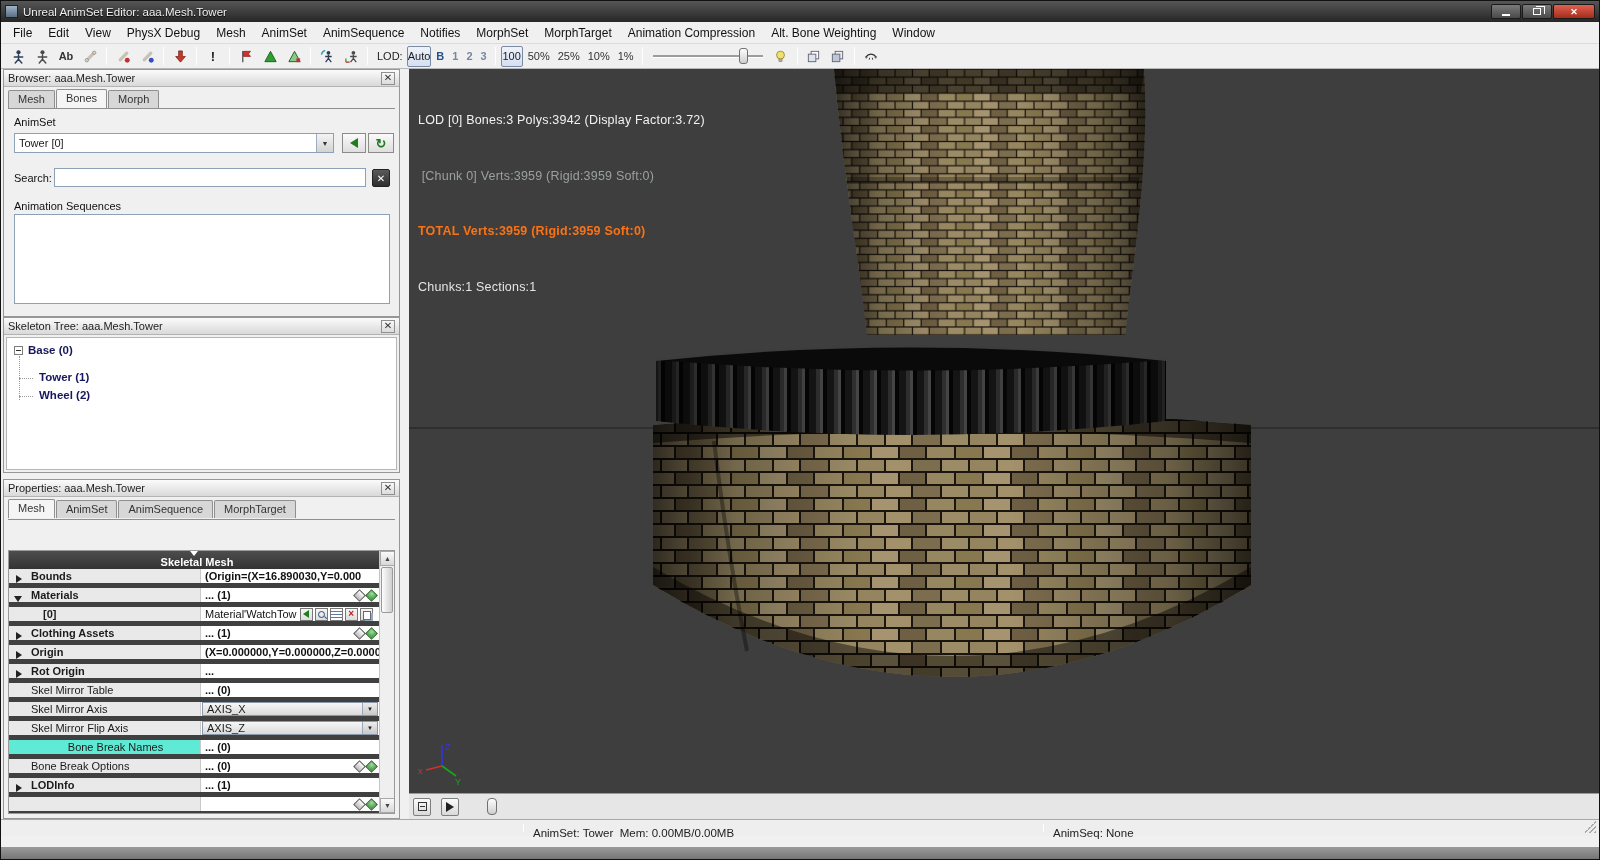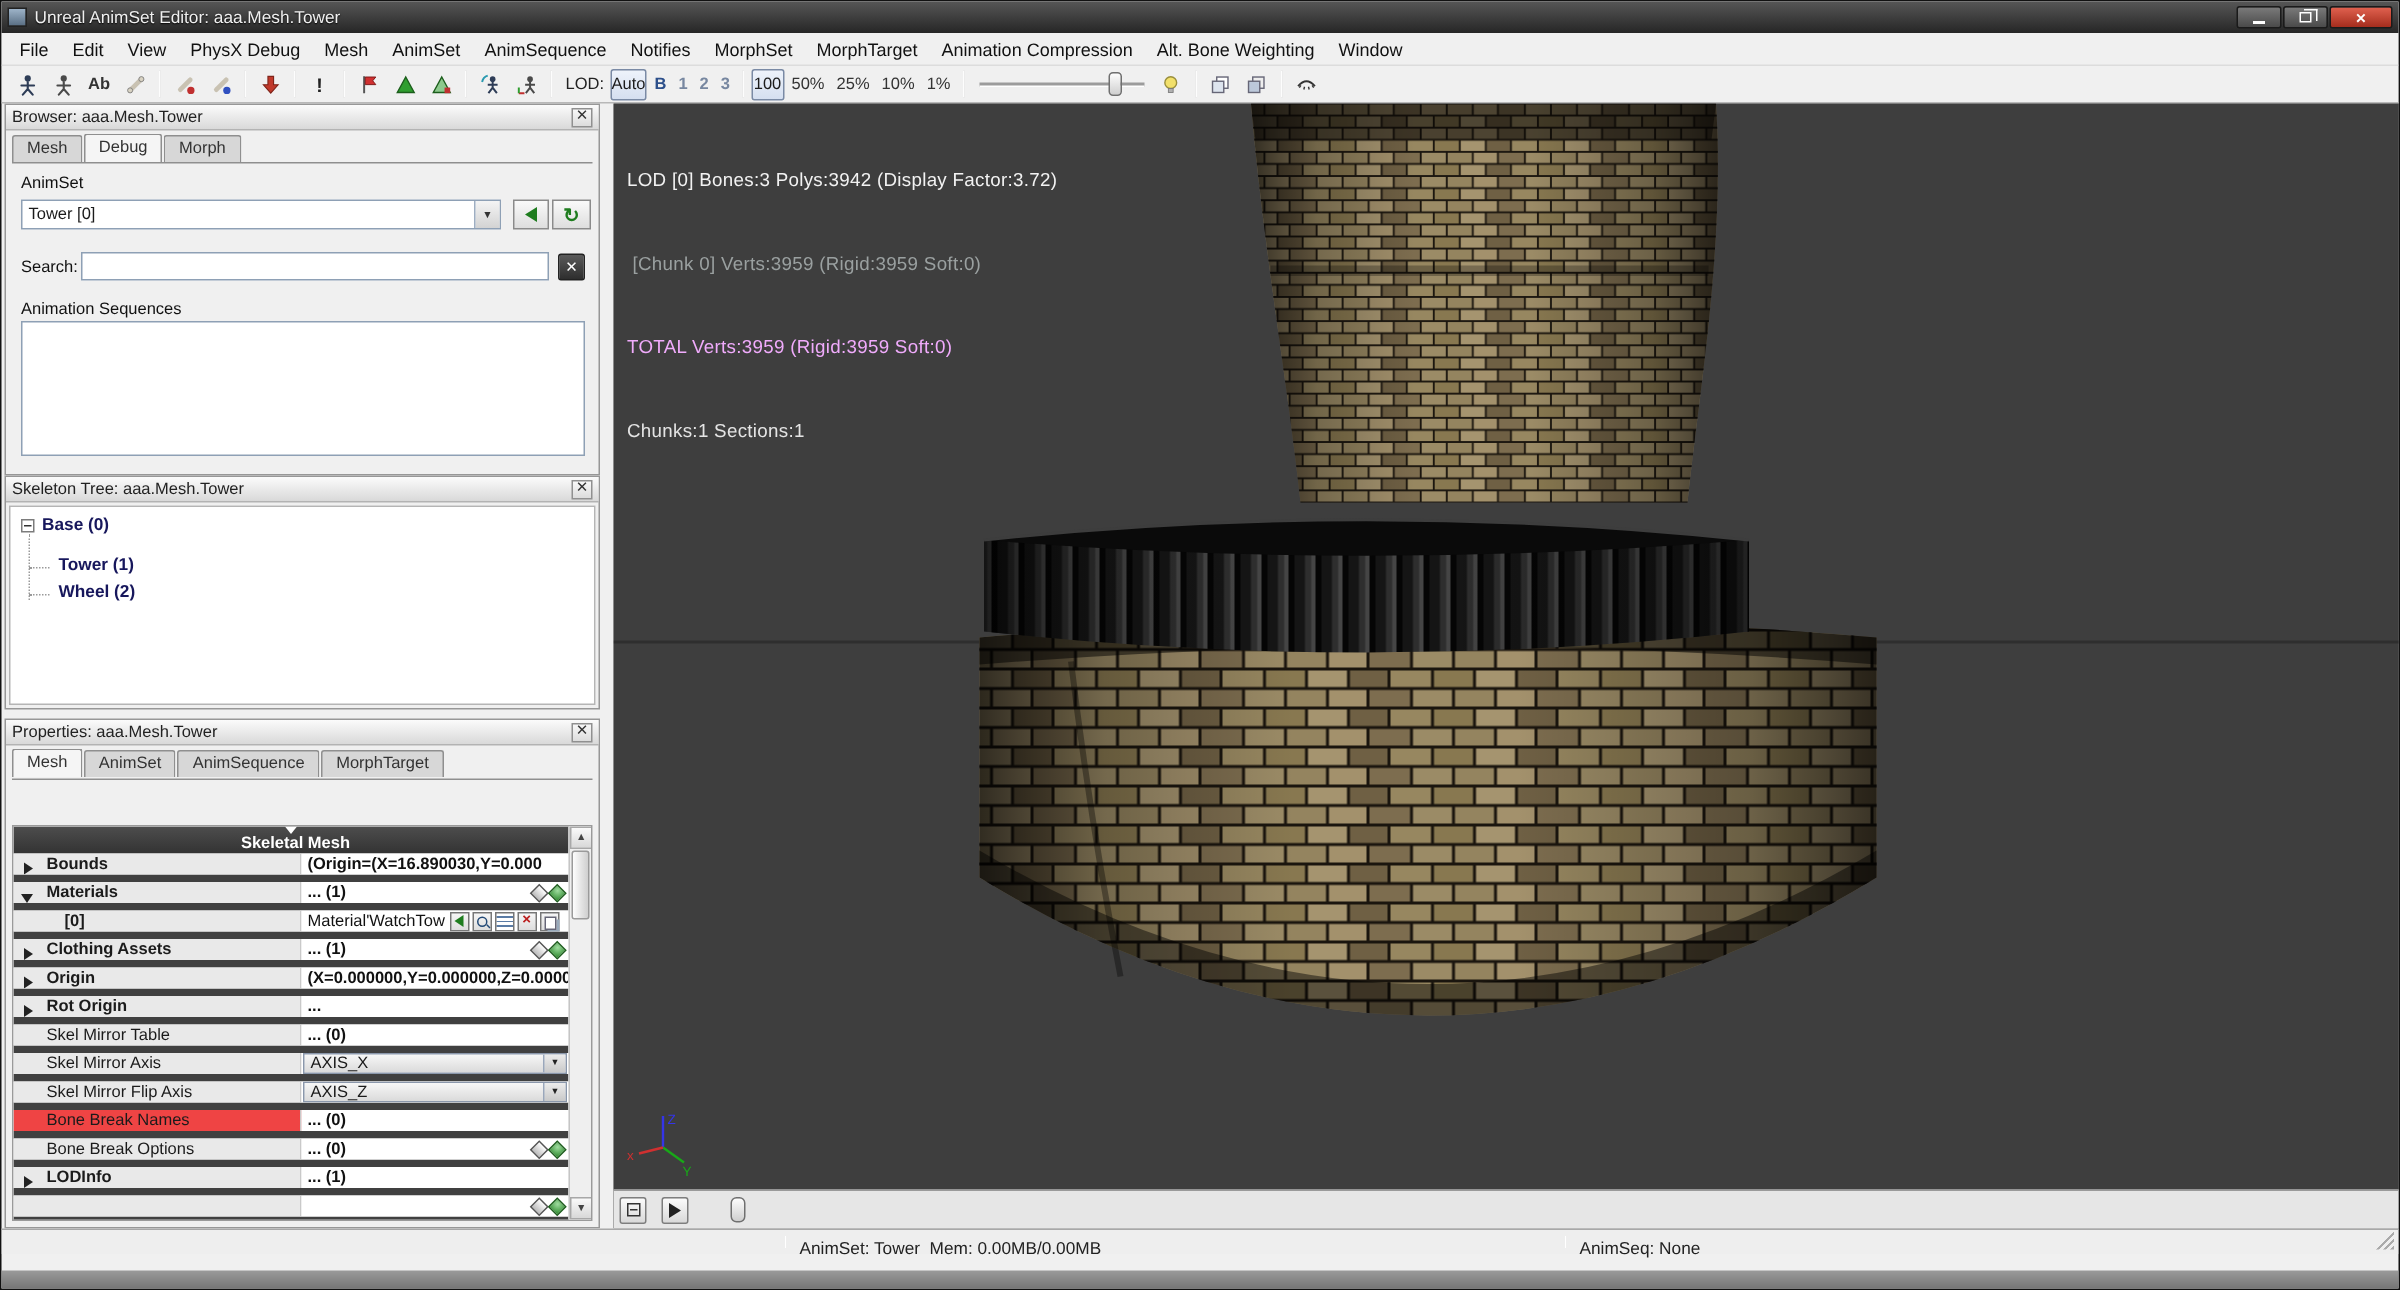--- a/index.html
+++ b/index.html
@@ -80,21 +80,21 @@
 
   
   .pgrid{position:absolute;left:4px;right:4px;top:70px;bottom:4px;border:1px solid #9a9a9a;background:#fff;overflow:hidden;}
   .pgscroll{position:absolute;right:0;top:0;bottom:0;width:15px;background:#efefef;border-left:1px solid #c5c5c5;}
   .sbtn{position:absolute;left:0;width:15px;height:15px;background:linear-gradient(#fafafa,#d8d8d8);border:1px solid #a8a8a8;color:#444;font-size:7px;display:flex;align-items:center;justify-content:center;}
   .sthumb{position:absolute;left:1px;top:16px;width:12px;height:46px;background:linear-gradient(90deg,#fdfdfd,#cfcfcf);border:1px solid #9a9a9a;border-radius:2px;}
   .pgcat{position:absolute;left:0;right:15px;height:18px;background:linear-gradient(#4d4d4d,#333);color:#fff;font-weight:bold;display:flex;align-items:center;padding-left:6px;flex-direction:column;}
   .pgcat .cat-arrow{width:0;height:0;border-left:4px solid transparent;border-right:4px solid transparent;border-top:5px solid #fff;margin-right:6px;}
   .pg-row{position:absolute;left:0;right:15px;height:19px;display:flex;border-bottom:5px solid #404040;}
   .pg-name{width:192px;background:#e9e9e9;border-right:1px solid #c9c9c9;display:flex;align-items:center;padding-left:22px;position:relative;overflow:hidden;white-space:nowrap;}
-  .pg-name.sel{background:#ef4444;}
+  .pg-name.sel{background:#5eead4;justify-content:center;}
   .pg-name.ind{padding-left:34px;}
   .exp{position:absolute;left:7px;top:6px;width:0;height:0;}
   .exp.c{border-top:4px solid transparent;border-bottom:4px solid transparent;border-left:6px solid #222;}
   .exp.o{border-left:4px solid transparent;border-right:4px solid transparent;border-top:6px solid #222;top:8px;left:5px;}
   .pg-val{flex:1;background:#fff;display:flex;align-items:center;padding-left:4px;overflow:hidden;white-space:nowrap;position:relative;}
   .pg-val .v{font-weight:bold;color:#111;}
   .pg-val .v.plain{font-weight:normal;}
   .b{font-weight:bold;}
   .pgcombo{flex:1;margin:1px;border:1px solid #8a97ab;background:linear-gradient(#f7f7f7,#dadada);display:flex;align-items:center;position:relative;padding-left:4px;overflow:hidden;}
   .pgcombo .ca{position:absolute;right:0;top:0;bottom:0;width:15px;background:linear-gradient(#ececec,#c9c9c9);border-left:1px solid #9aa7bb;display:flex;align-items:center;justify-content:center;font-size:6px;color:#222;}
@@ -107,21 +107,21 @@
   .mi-use:before{content:"";width:0;height:0;border-top:4px solid transparent;border-bottom:4px solid transparent;border-right:6px solid #1f7d1f;}
   .mi-mag:before{content:"";position:absolute;left:2px;top:2px;width:5px;height:5px;border:1.3px solid #234a77;border-radius:50%;}
   .mi-mag:after{content:"";position:absolute;left:8px;top:8px;width:3px;height:1.3px;background:#234a77;transform:rotate(45deg);}
   .mi-grid{background:repeating-linear-gradient(#fff 0 2px,#5a7ba5 2px 3px);}
   .mi-x{color:#bb1f1f;font-weight:bold;font-size:10px;}
   .mi-copy:before{content:"";position:absolute;left:2px;top:2px;width:6px;height:7px;background:#fff;border:1px solid #667;box-shadow:2px 2px 0 #9ab;}
 
   
   .viewport{position:absolute;left:408px;top:68px;width:1192px;height:750px;background:#3e3e3e;overflow:hidden;}
   .vstats{position:absolute;left:9px;top:5px;line-height:18.5px;font-size:12.5px;letter-spacing:.2px;white-space:pre;}
-  .vs1{color:#f2f2f2;} .vs2{color:#9aa0a0;} .vs3{color:#f0abfc;} .vs4{color:#e4e4e4;}
+  .vs1{color:#f2f2f2;} .vs2{color:#9aa0a0;} .vs3{color:#f97316;font-weight:bold;} .vs4{color:#e4e4e4;}
   .axis{position:absolute;left:8px;bottom:32px;}
   .vbar{position:absolute;left:0;right:0;bottom:0;height:26px;background:#e6e6e6;border-top:1px solid #9a9a9a;display:flex;align-items:center;padding-left:4px;}
   .vbtn{width:18px;height:18px;border:1px solid #7e7e7e;background:linear-gradient(#fbfbfb,#d9d9d9);display:flex;align-items:center;justify-content:center;margin-right:10px;border-radius:2px;}
   .g-stopbox{width:9px;height:9px;border:1px solid #333;position:relative;}
   .g-stopbox:before{content:"";position:absolute;left:1px;top:3px;width:5px;height:1px;background:#333;}
   .g-play{width:0;height:0;border-top:5px solid transparent;border-bottom:5px solid transparent;border-left:8px solid #222;}
   .vthumb{width:10px;height:17px;background:linear-gradient(#fdfdfd,#cfcfcf);border:1px solid #707070;border-radius:4px;margin-left:18px;}
 
   
   .statusbar{position:absolute;left:0;top:818px;width:100%;height:17px;background:#eeeeee;border-top:1px solid #a8a8a8;}
@@ -300,21 +300,21 @@
 
   <div class="panel" style="top:68px;height:248px;">
     <div class="ptitle">
       <span class="txt">Browser: aaa.Mesh.Tower</span>
       <span class="pclose">
           <span>✕</span>
         </span>
     </div>
     <div class="tabsrow">
       <span class="tab">Mesh</span>
-      <span class="tab active">Debug</span>
+      <span class="tab active">Bones</span>
       <span class="tab">Morph</span>
     </div>
     <div class="tabline" style="top:38px;"></div>
     <span class="lbl" style="left:10px;top:46px;">AnimSet</span>
     <div class="combo" style="left:10px;top:63px;width:320px;">
       <span class="ctext">Tower [0]</span>
       <span class="carrow">▼</span>
     </div>
     <div class="sqbtn" style="left:338px;top:63px;width:24px;">
         <span class="tri-left"></span>

